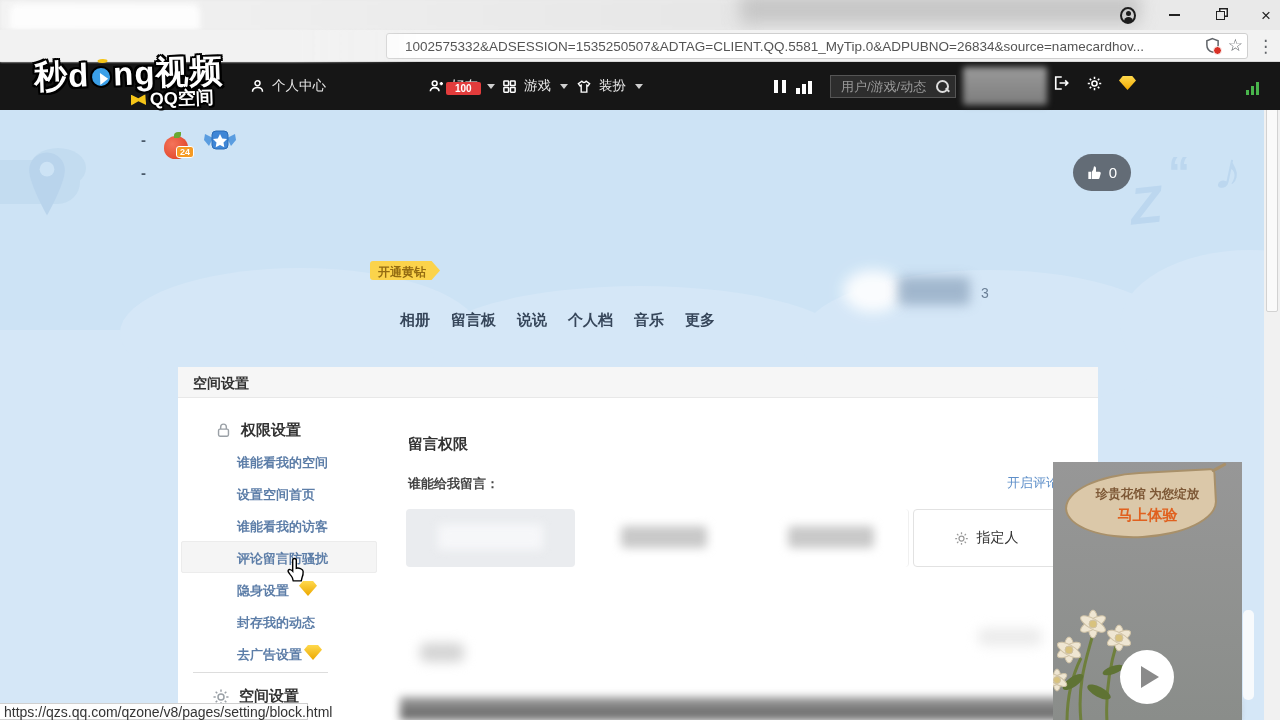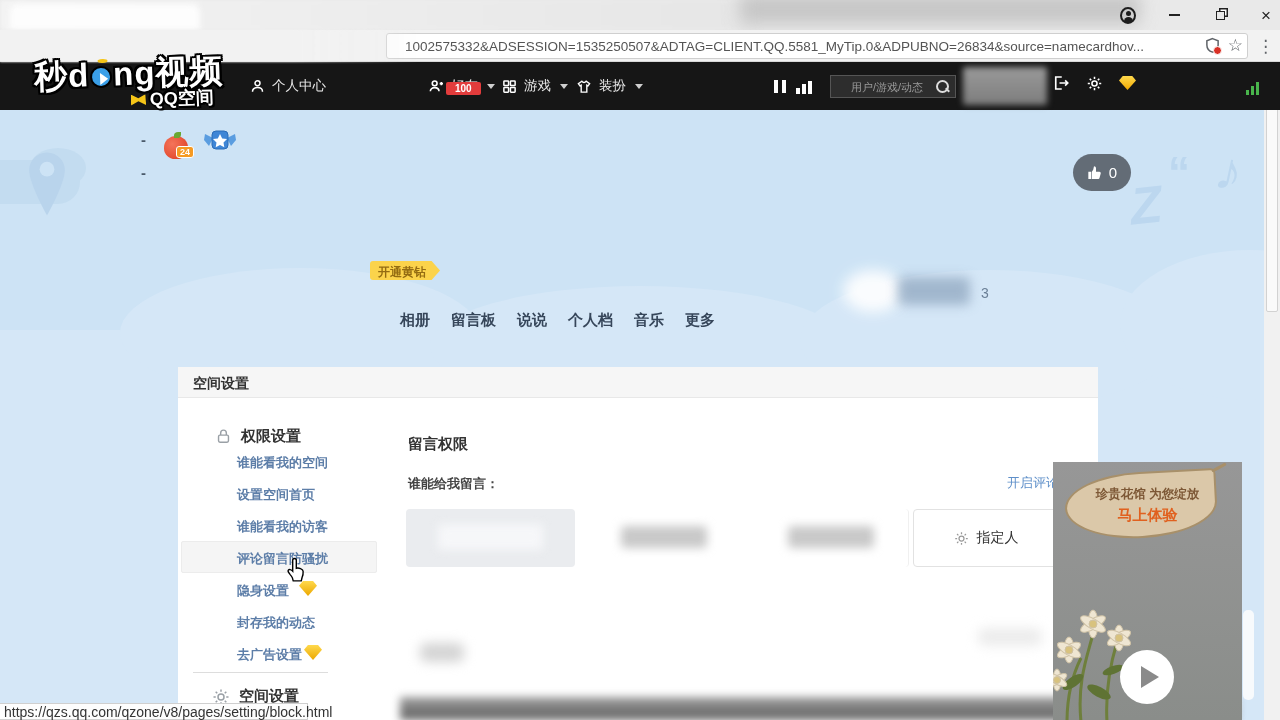--- a/index.html
+++ b/index.html
@@ -35,21 +35,21 @@
   
   .qznav { position:absolute; left:0; top:62px; width:1280px; height:48px; background:#161616; z-index:28; }
   .navitem { position:absolute; top:0; height:48px; display:flex; align-items:center; gap:7px; color:#e9e9e9; font-size:13.5px; }
   .caret { width:0; height:0; border-left:4px solid transparent; border-right:4px solid transparent; border-top:5px solid #cfcfcf; margin-left:2px; }
   .friendbadge { position:absolute; left:18px; top:4px; background:#e23c3c; color:#fff; font-size:10px; font-weight:bold; padding:1px 9px; border-radius:2px; line-height:1.1; }
   .pauseicon { position:absolute; left:774px; top:18px; display:flex; gap:4px; }
   .pauseicon i { display:block; width:4px; height:13px; background:#fff; }
   .statsicon { position:absolute; left:796px; top:19px; display:flex; align-items:flex-end; gap:2px; }
   .statsicon i { display:block; width:4px; background:#fff; }
   .qsearch { position:absolute; left:830px; top:13px; width:126px; height:23px; background:#2d2d2d; border:1px solid #555; display:flex; align-items:center; }
-  .qsearch input { flex:1; min-width:0; background:transparent; border:0; outline:none; color:#ec4899; font-size:11px; padding:0 4px 0 20px; font-family:inherit; }
+  .qsearch input { flex:1; min-width:0; background:transparent; border:0; outline:none; color:#ec4899; font-size:13px; padding:0 4px 0 10px; font-family:inherit; }
   .qsearch input::placeholder { color:#9a9a9a; }
   .mag { position:relative; width:16px; height:16px; margin-right:4px; flex:none; }
   .mag::before { content:""; position:absolute; left:1px; top:1px; width:9px; height:9px; border:2px solid #ddd; border-radius:50%; }
   .mag::after { content:""; position:absolute; left:10px; top:10px; width:5px; height:2px; background:#ddd; transform:rotate(45deg); }
   .userblur { position:absolute; left:963px; top:5px; width:84px; height:38px; background:linear-gradient(180deg,#9a9a9a,#7d7d7d); filter:blur(3px); border-radius:2px; }
   .navicons { position:absolute; left:1052px; top:12px; display:flex; align-items:center; gap:16px; }
   .diamond { width:17px; height:14px; background:linear-gradient(180deg,#ffd94d,#f0a800); clip-path:polygon(22% 0,78% 0,100% 32%,50% 100%,0 32%); }
   .signal { position:absolute; left:1246px; top:20px; display:flex; align-items:flex-end; gap:2px; }
   .signal i { display:block; width:3px; background:#49b54c; }
 
@@ -194,21 +194,21 @@
     <span class="tabitem">音乐</span>
     <span class="tabitem">更多</span>
   </div>
 
   <div class="panel">
     <div class="panelhead">
       <span>空间设置</span>
     </div>
     <div class="sideactive"></div>
 
-    <div class="sidesec" style="top:60px;">
+    <div class="sidesec" style="top:54px;">
       <svg width="17" height="17" viewBox="0 0 24 24" fill="none" stroke="#9aa0a6" stroke-width="2">
           <rect x="5" y="10" width="14" height="10" rx="2"></rect>
           <path d="M8 10V7a4 4 0 0 1 8 0v3"></path>
         </svg>
       <span>权限设置</span>
     </div>
 
     <div class="sidelink" style="top:87px;">谁能看我的空间</div>
     <div class="sidelink" style="top:119px;">设置空间首页</div>
     <div class="sidelink" style="top:151px;">谁能看我的访客</div>

